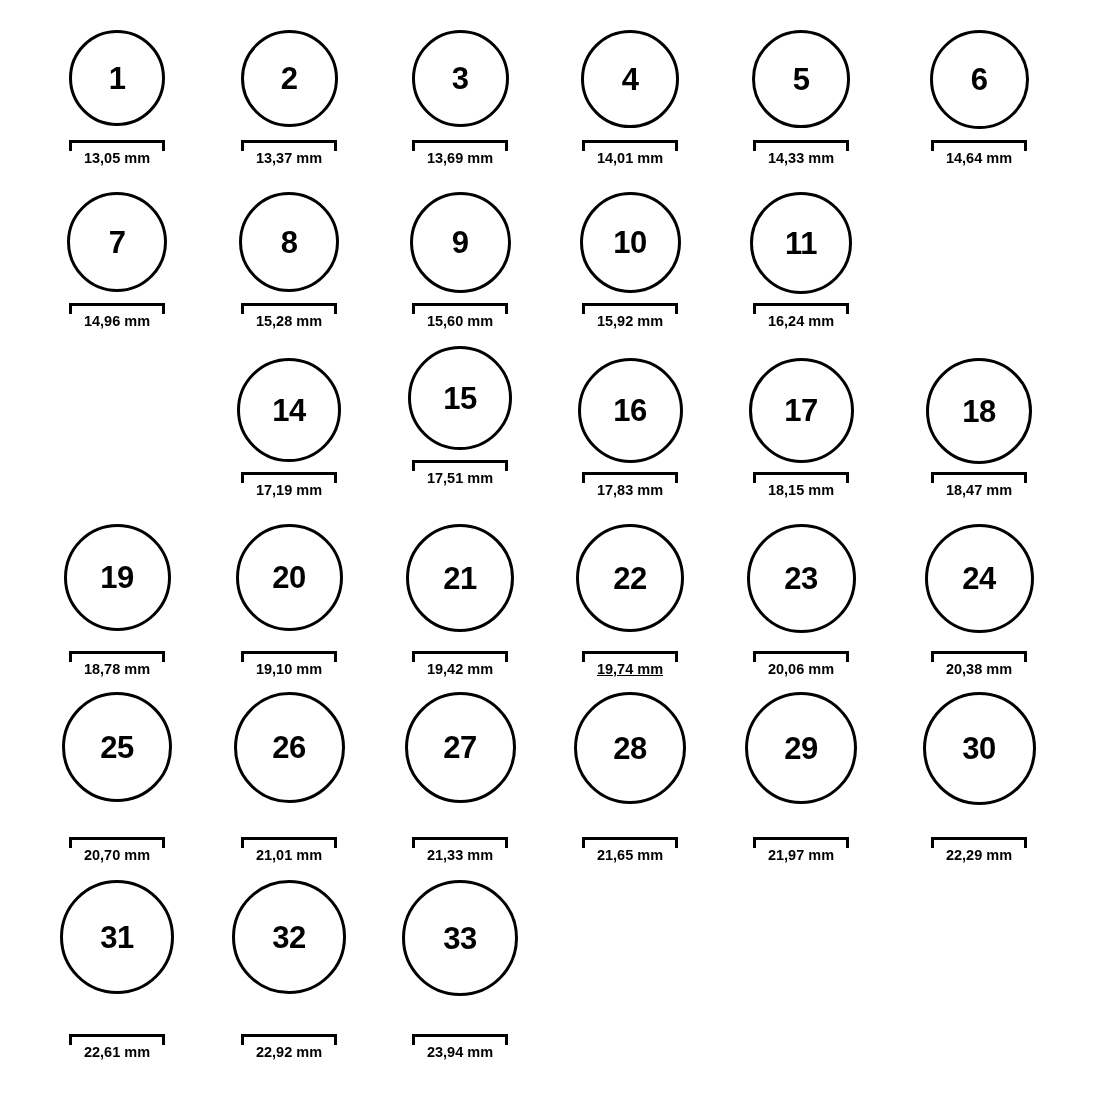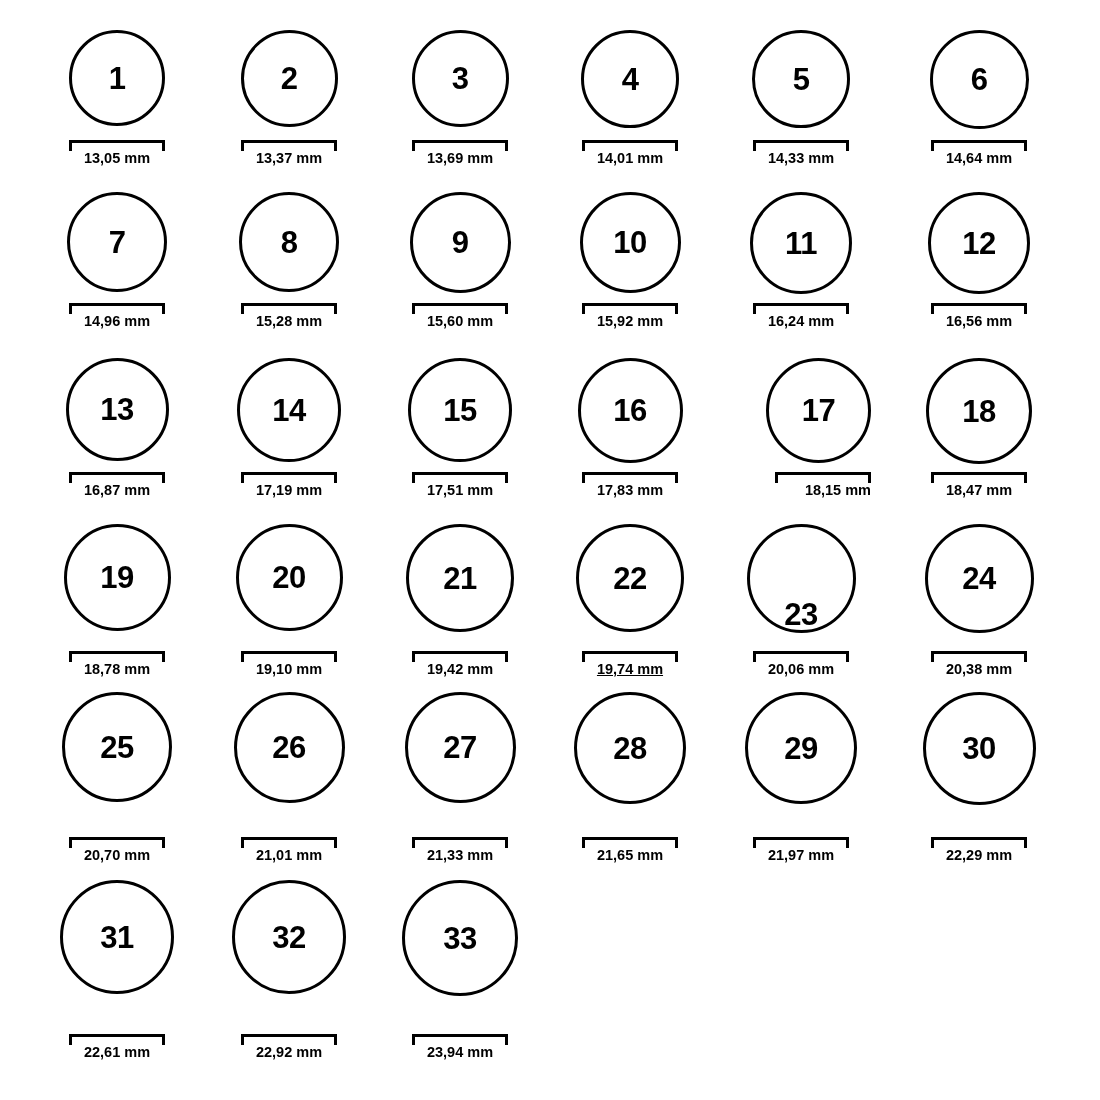--- a/index.html
+++ b/index.html
@@ -139,56 +139,42 @@
       <div class="measure" style="width: 96px; margin-top: 10px;"></div>
       <div class="ring-label" style="margin-top: 8px;">15,92 mm</div>
     </div>
     <div class="ring-cell" style="left: 731px; top: 192px; width: 140px;">
       <div class="ring-circle" style="width: 102px; height: 102px;">
         <span class="ring-number" style="font-size: 31px;">11</span>
       </div>
       <div class="measure" style="width: 96px; margin-top: 9px;"></div>
       <div class="ring-label" style="margin-top: 8px;">16,24 mm</div>
     </div>
-    <div class="ring-cell" style="left: 909px; top: 192px; width: 140px;">
-      <div class="ring-circle" style="width: 102px; height: 102px;">
-        <span class="ring-number" style="font-size: 31px;">12</span>
-      </div>
-      <div class="measure" style="width: 96px; margin-top: 9px;"></div>
-      <div class="ring-label" style="margin-top: 8px;">16,56 mm</div>
-    </div>
-    <div class="ring-cell" style="left: 47px; top: 358px; width: 140px;">
-      <div class="ring-circle" style="width: 103px; height: 103px;">
-        <span class="ring-number" style="font-size: 31px;">13</span>
-      </div>
-      <div class="measure" style="width: 96px; margin-top: 11px;"></div>
-      <div class="ring-label" style="margin-top: 8px;">16,87 mm</div>
-    </div>
     <div class="ring-cell" style="left: 219px; top: 358px; width: 140px; text-align: right;">
       <div class="ring-circle" style="width: 104px; height: 104px;">
         <span class="ring-number" style="font-size: 31px;">14</span>
       </div>
       <div class="measure" style="width: 96px; margin-top: 10px;"></div>
       <div class="ring-label" style="margin-top: 8px;">17,19 mm</div>
     </div>
-    <div class="ring-cell" style="left: 390px; top: 358px; width: 140px;">
+    <div class="ring-cell" style="left: 390px; top: 346px; width: 140px;">
       <div class="ring-circle" style="width: 104px; height: 104px;">
         <span class="ring-number" style="font-size: 31px;">15</span>
       </div>
       <div class="measure" style="width: 96px; margin-top: 10px;"></div>
       <div class="ring-label" style="margin-top: 8px;">17,51 mm</div>
     </div>
     <div class="ring-cell" style="left: 560px; top: 358px; width: 140px;">
       <div class="ring-circle" style="width: 105px; height: 105px;">
         <span class="ring-number" style="font-size: 31px;">16</span>
       </div>
       <div class="measure" style="width: 96px; margin-top: 9px;"></div>
       <div class="ring-label" style="margin-top: 8px;">17,83 mm</div>
     </div>
-    <div class="ring-cell" style="left: 731px; top: 358px; width: 140px; align-items: flex-end;">
+    <div class="ring-cell" style="left: 731px; top: 358px; width: 140px;">
       <div class="ring-circle" style="width: 105px; height: 105px;">
         <span class="ring-number" style="font-size: 31px;">17</span>
       </div>
       <div class="measure" style="width: 96px; margin-top: 9px;"></div>
       <div class="ring-label" style="margin-top: 8px;">18,15 mm</div>
     </div>
     <div class="ring-cell" style="left: 909px; top: 358px; width: 140px;">
       <div class="ring-circle" style="width: 106px; height: 106px;">
         <span class="ring-number" style="font-size: 31px;">18</span>
       </div>
@@ -217,21 +203,21 @@
       <div class="ring-label" style="margin-top: 8px;">19,42 mm</div>
     </div>
     <div class="ring-cell" style="left: 560px; top: 524px; width: 140px;">
       <div class="ring-circle" style="width: 108px; height: 108px;">
         <span class="ring-number" style="font-size: 31px;">22</span>
       </div>
       <div class="measure" style="width: 96px; margin-top: 19px;"></div>
       <div class="ring-label" style="margin-top: 8px; text-decoration: underline;">19,74 mm</div>
     </div>
     <div class="ring-cell" style="left: 731px; top: 524px; width: 140px;">
-      <div class="ring-circle" style="width: 109px; height: 109px; align-items: flex-end;">
+      <div class="ring-circle" style="width: 109px; height: 109px;">
         <span class="ring-number" style="font-size: 31px;">23</span>
       </div>
       <div class="measure" style="width: 96px; margin-top: 18px;"></div>
       <div class="ring-label" style="margin-top: 8px;">20,06 mm</div>
     </div>
     <div class="ring-cell" style="left: 909px; top: 524px; width: 140px;">
       <div class="ring-circle" style="width: 109px; height: 109px;">
         <span class="ring-number" style="font-size: 31px;">24</span>
       </div>
       <div class="measure" style="width: 96px; margin-top: 18px;"></div>

